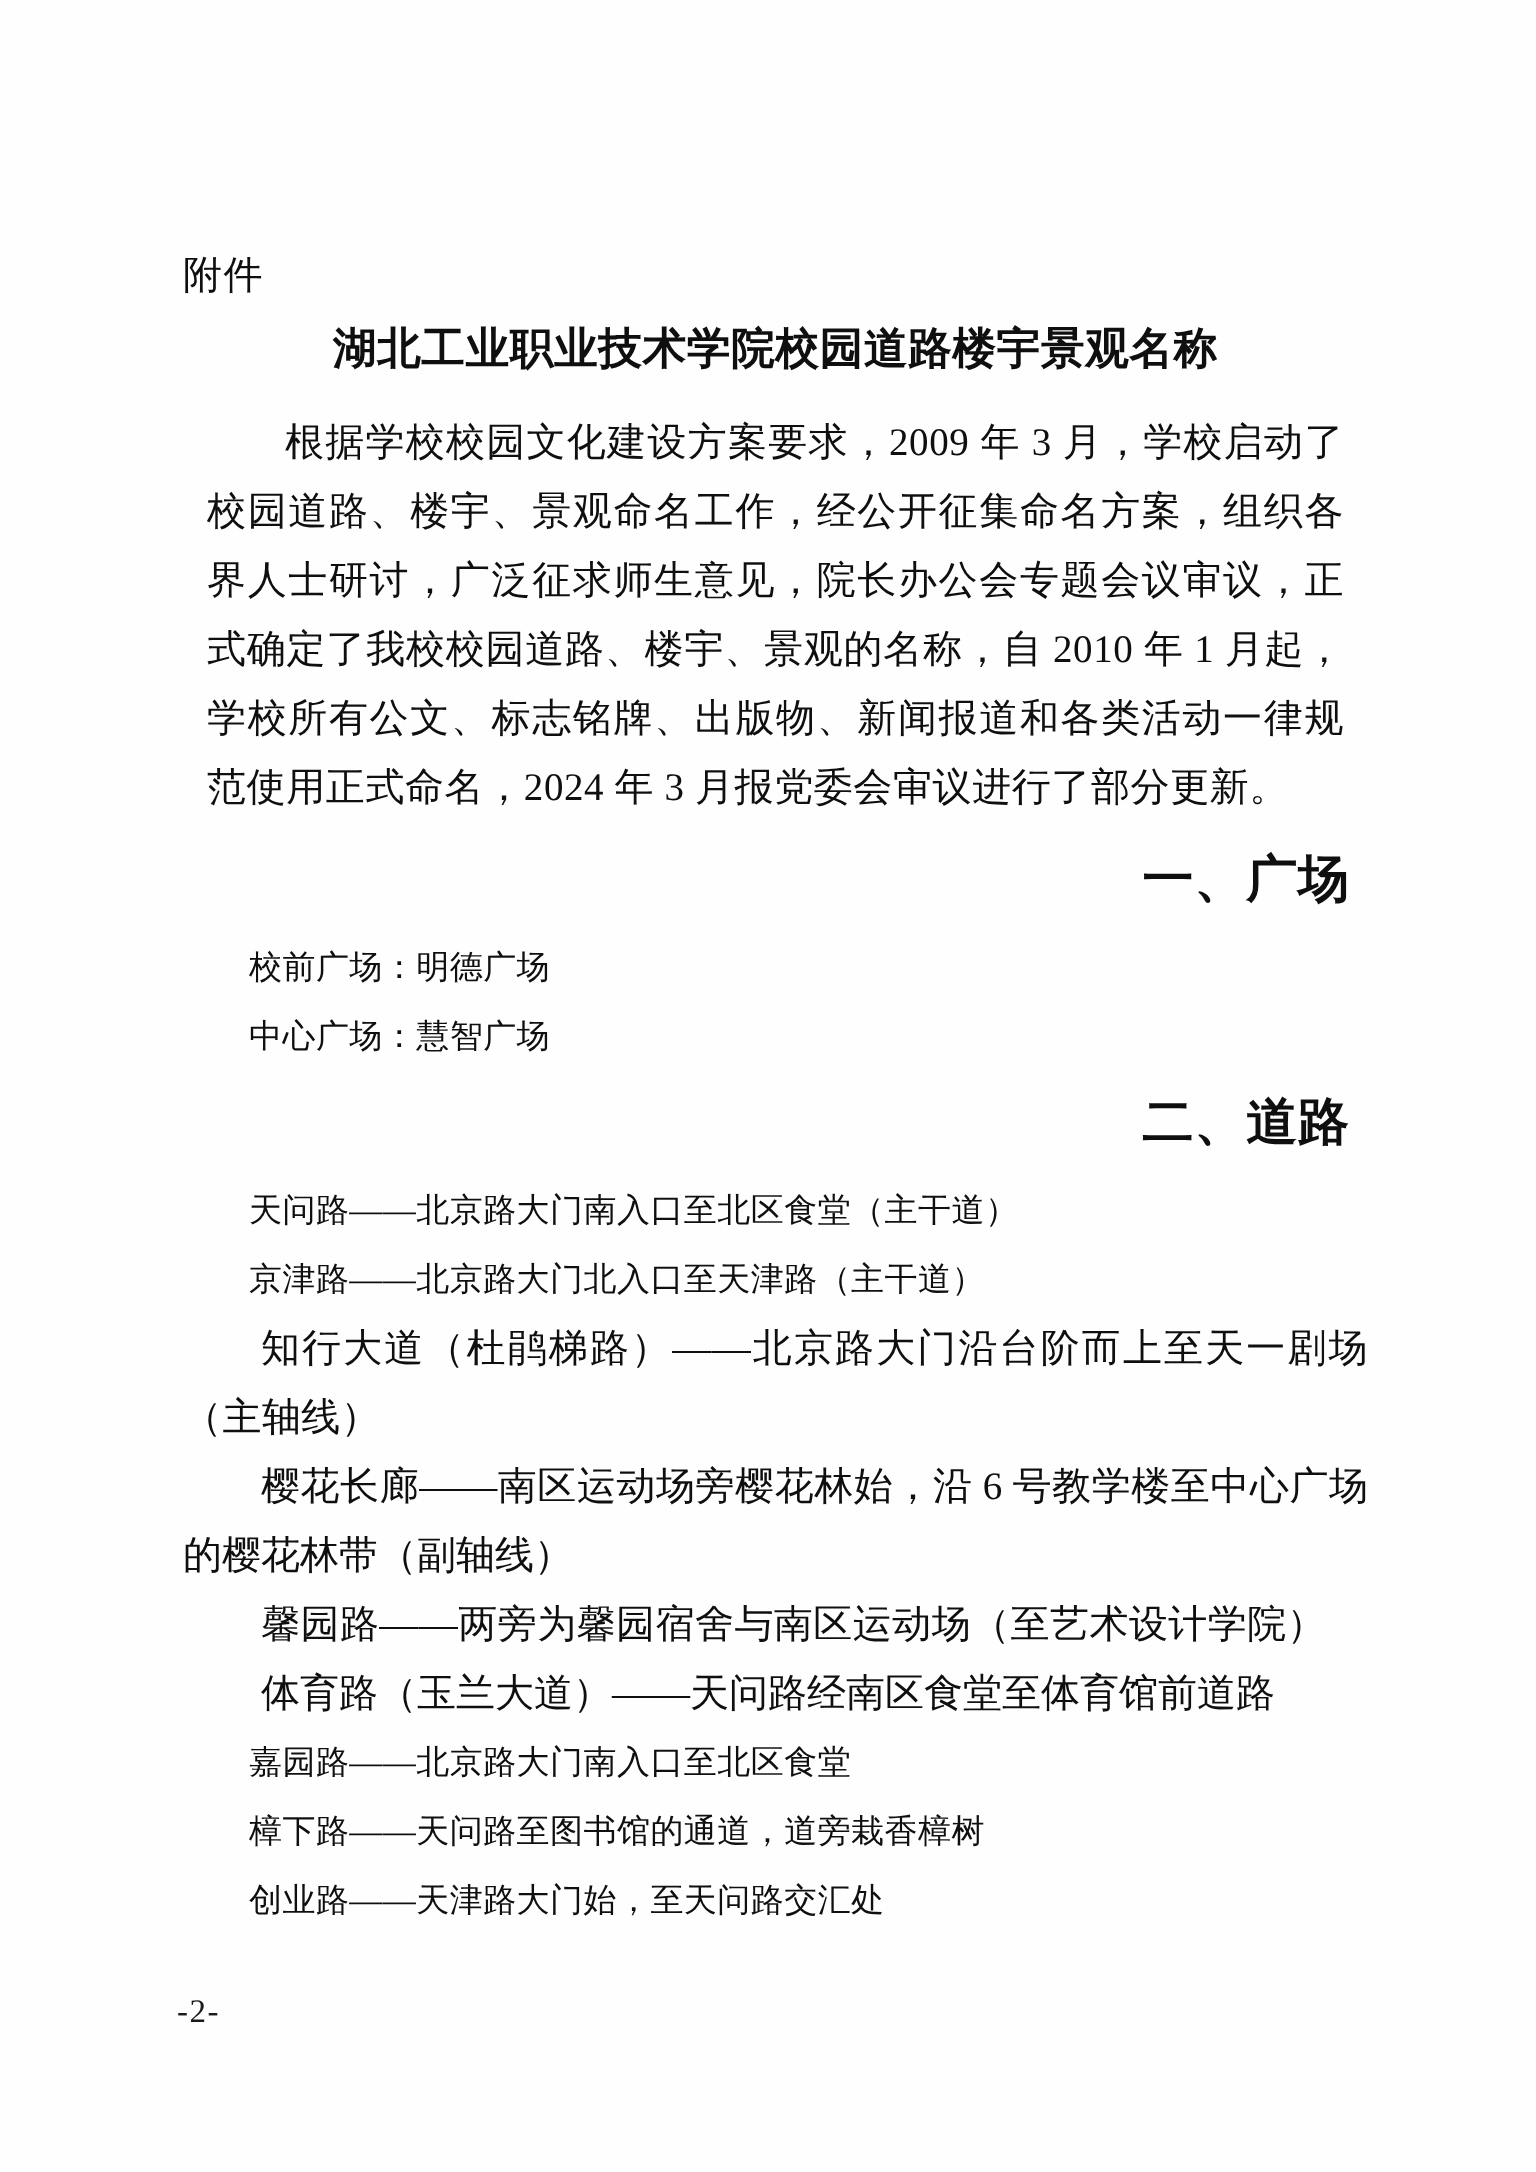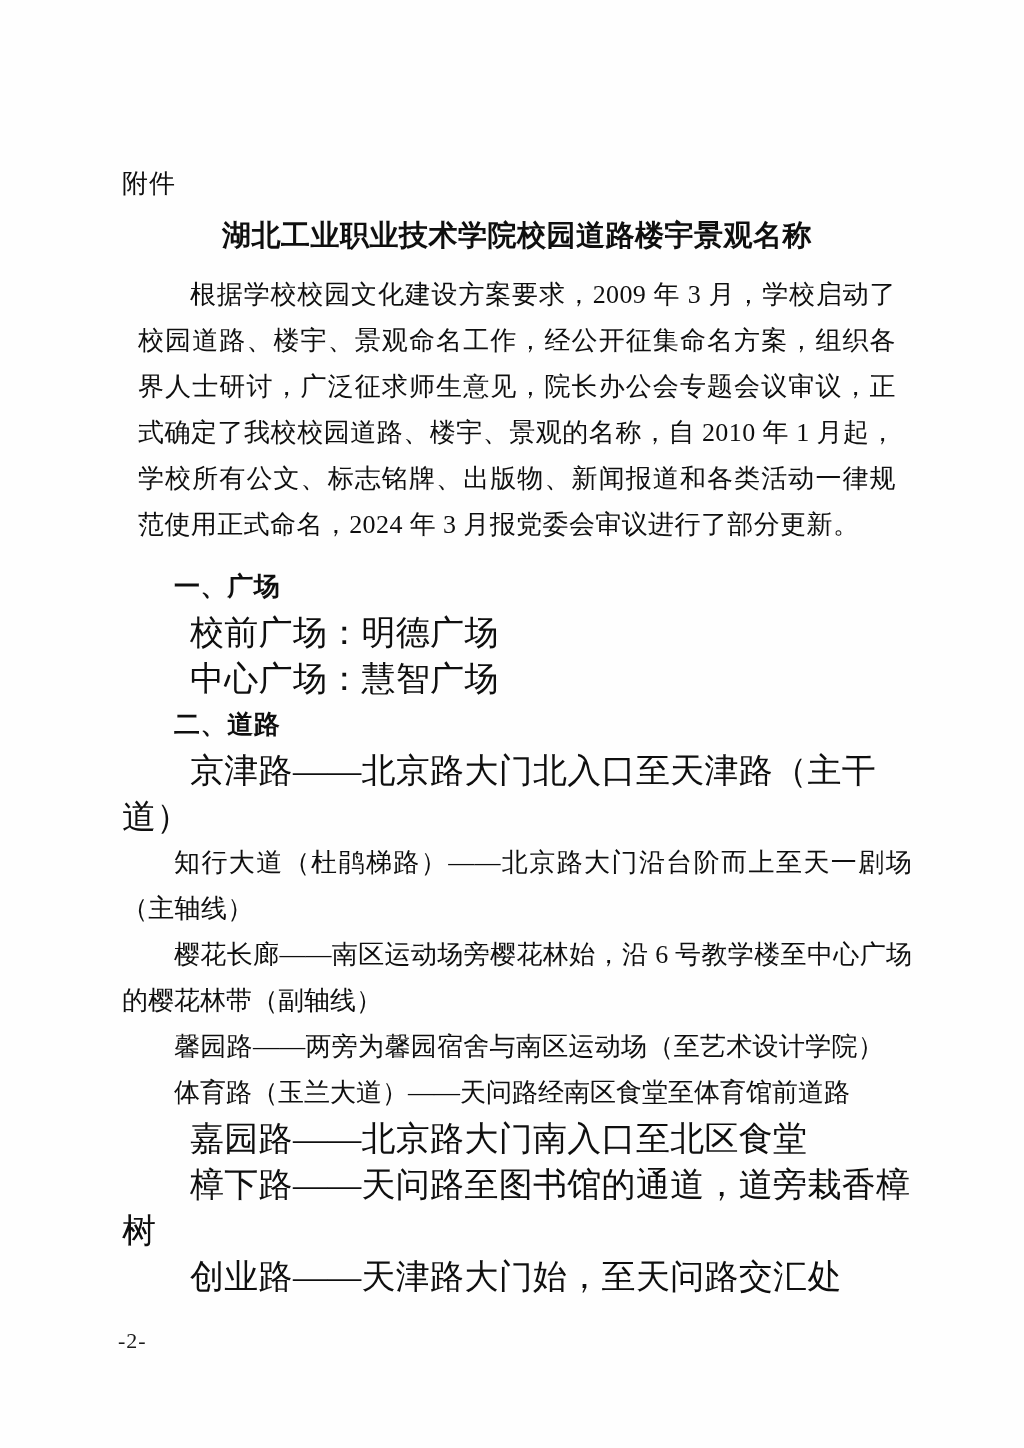--- a/index.html
+++ b/index.html
@@ -34,40 +34,42 @@
     letter-spacing: 1px;
     margin-bottom: 16px;
   }
   .doc-title {
     text-align: center;
     font-size: 29px;
     font-weight: bold;
     letter-spacing: 0.5px;
     margin: 0 0 14px 0;
     line-height: 1.4;
+    font-family: Liberation Mono, monospace;
   }
   .para {
     font-size: 26px;
     line-height: 46px;
     text-align: justify;
     text-justify: inter-ideograph;
     text-indent: 2em;
     margin: 16px;
     letter-spacing: 0.4px;
   }
   .section-heading {
-    font-size: 26px;
+    font-size: 34px;
     font-weight: bold;
     line-height: 46px;
     text-indent: 2em;
-    margin: 0;
+    margin: 12px;
     letter-spacing: 0.6px;
+    text-align: right;
   }
   .item {
-    font-size: 34px;
+    font-size: 22px;
     line-height: 46px;
     text-indent: 2em;
     margin: 0;
     letter-spacing: 0.3px;
   }
   .item-wrap {
     font-size: 26px;
     line-height: 46px;
     margin: 0;
     text-indent: 2em;
@@ -100,20 +102,21 @@
     <p class="para">根据学校校园文化建设方案要求，2009 年 3 月，学校启动了校园道路、楼宇、景观命名工作，经公开征集命名方案，组织各界人士研讨，广泛征求师生意见，院长办公会专题会议审议，正式确定了我校校园道路、楼宇、景观的名称，自 2010 年 1 月起，学校所有公文、标志铭牌、出版物、新闻报道和各类活动一律规范使用正式命名，2024 年 3 月报党委会审议进行了部分更新。</p>
 
     <p class="section-heading">一、广场</p>
 
     <p class="item">校前广场：明德广场</p>
 
     <p class="item">中心广场：慧智广场</p>
 
     <p class="section-heading">二、道路</p>
 
+    <p class="item">天问路——北京路大门南入口至北区食堂（主干道）</p>
 
     <p class="item">京津路——北京路大门北入口至天津路（主干道）</p>
 
     <p class="item-wrap">知行大道（杜鹃梯路）——北京路大门沿台阶而上至天一剧场（主轴线）</p>
 
     <p class="item-wrap tight">樱花长廊——南区运动场旁樱花林始，沿 6 号教学楼至中心广场的樱花林带（副轴线）</p>
 
     <p class="item-wrap">馨园路——两旁为馨园宿舍与南区运动场（至艺术设计学院）</p>
 
     <p class="item-wrap tight">体育路（玉兰大道）——天问路经南区食堂至体育馆前道路</p>

